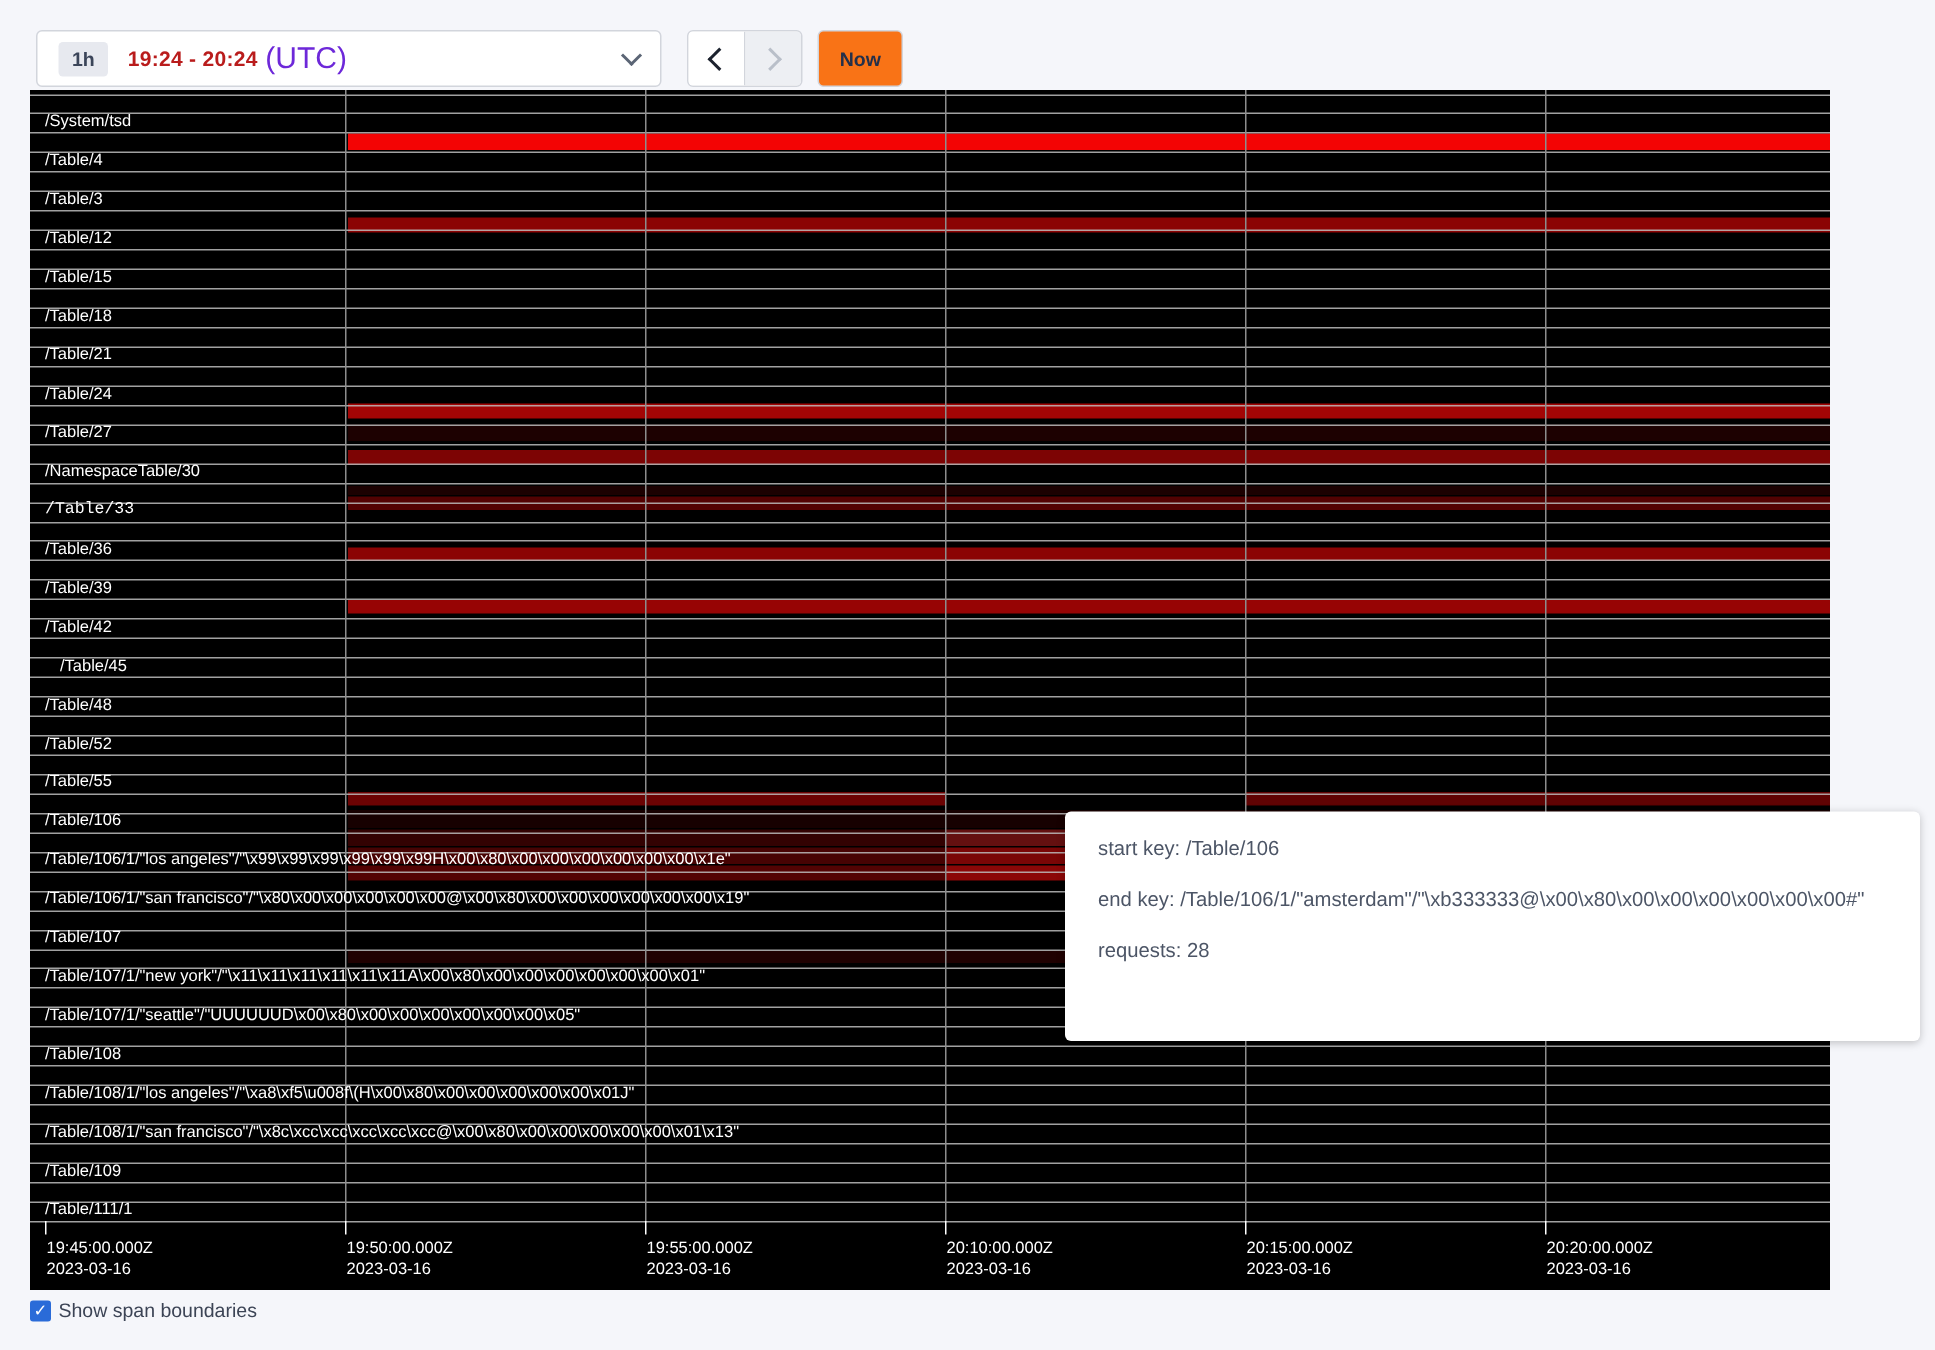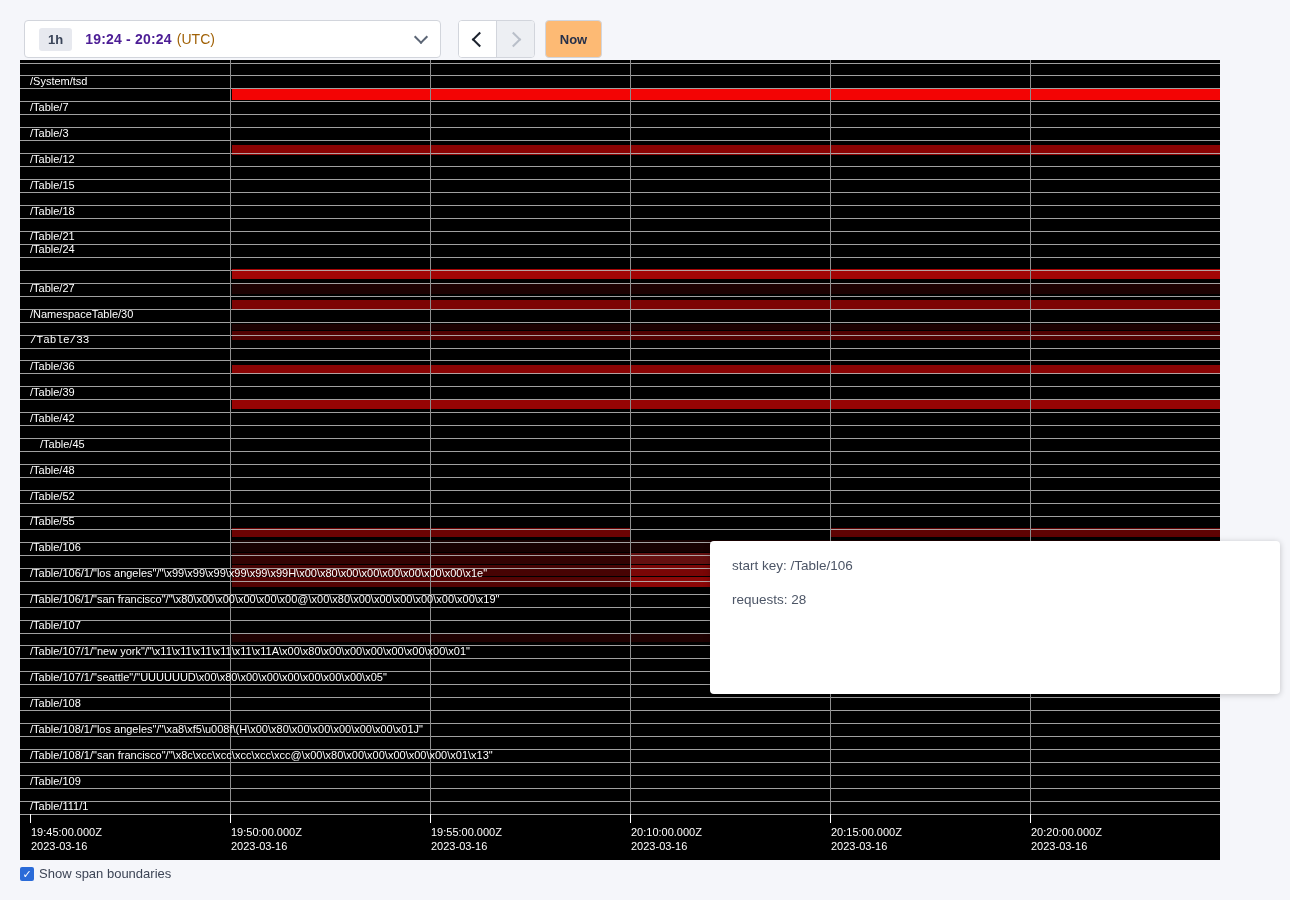--- a/index.html
+++ b/index.html
@@ -8,36 +8,36 @@
     background:#f5f6fa;
     font-family:"Liberation Sans", sans-serif;
   }
   
   .time-selector{
     position:absolute;left:24px;top:20px;width:417px;height:38px;
     background:#fff;border:1px solid #d2d5dc;border-radius:4px;
     display:flex;align-items:center;box-sizing:border-box;padding:12px 14px;cursor:pointer;
   }
   .badge{background:#e7e9ef;border-radius:3px;padding:4px 9px;font-size:13px;font-weight:bold;color:#3b4559;margin-right:13px;}
-  .trange-bold{font-size:14px;font-weight:bold;color:#4c1d95;letter-spacing:.2px;}
-  .trange-tz{font-size:14px;color:#a16207;margin-left:5px;}
+  .trange-bold{font-size:14px;font-weight:bold;color:#b91c1c;letter-spacing:.2px;}
+  .trange-tz{font-size:20px;color:#6d28d9;margin-left:5px;}
   .chev{margin-left:auto;width:8px;height:8px;border:solid #5b6575;border-width:0 2px 2px 0;transform:rotate(45deg);margin-top:-4px;}
   .nav-group{
     position:absolute;left:458px;top:20px;width:77px;height:38px;
     border:1px solid #d2d5dc;border-radius:4px;display:flex;box-sizing:border-box;background:#fff;overflow:hidden;
   }
   .nav-group button{flex:1;border:none;display:flex;align-items:center;justify-content:center;cursor:pointer;padding:0;}
   button.prev{background:#fff;border-right:1px solid #d2d5dc;}
   button.next{background:#edeff3;}
   .arrow{width:9px;height:9px;border-style:solid;display:inline-block;}
   .arrow.left{border-width:0 0 2.5px 2.5px;border-color:#1c222e;transform:rotate(45deg);margin-left:4px;}
   .arrow.right{border-width:2.5px 2.5px 0 0;border-color:#b9bfc9;transform:rotate(45deg);margin-right:4px;}
   .now-btn{
     position:absolute;left:545px;top:20px;width:57px;height:38px;
-    background:#fdba74;border:1px solid #d2d5dc;border-radius:4px;
+    background:#f97316;border:1px solid #d2d5dc;border-radius:4px;
     font-family:"Liberation Sans",sans-serif;font-size:13px;font-weight:bold;color:#25304a;cursor:pointer;
   }
   
   .chart{position:absolute;overflow:hidden;}
   .band,.hline,.vline,.tick,.axlabel,.rowlabel{position:absolute;}
   .band{z-index:1;}
   .hline{z-index:2;opacity:.85;}
   .vline{z-index:3;}
   .tick{z-index:4;}
   .rowlabel{z-index:5;color:#fff;font-size:11px;line-height:11px;white-space:pre;}
@@ -166,27 +166,27 @@
     <div class="axlabel" style="left: 211px; top: 765px;"><div>19:50:00.000Z</div><div>2023-03-16</div></div>
     <div class="tick" style="left: 410px; top: 754px; width: 1px; height: 9px; background: rgb(255, 255, 255);"></div>
     <div class="axlabel" style="left: 411px; top: 765px;"><div>19:55:00.000Z</div><div>2023-03-16</div></div>
     <div class="tick" style="left: 610px; top: 754px; width: 1px; height: 9px; background: rgb(255, 255, 255);"></div>
     <div class="axlabel" style="left: 611px; top: 765px;"><div>20:10:00.000Z</div><div>2023-03-16</div></div>
     <div class="tick" style="left: 810px; top: 754px; width: 1px; height: 9px; background: rgb(255, 255, 255);"></div>
     <div class="axlabel" style="left: 811px; top: 765px;"><div>20:15:00.000Z</div><div>2023-03-16</div></div>
     <div class="tick" style="left: 1010px; top: 754px; width: 1px; height: 9px; background: rgb(255, 255, 255);"></div>
     <div class="axlabel" style="left: 1011px; top: 765px;"><div>20:20:00.000Z</div><div>2023-03-16</div></div>
     <div class="rowlabel" style="left: 10px; top: 16px;">/System/tsd</div>
-    <div class="rowlabel" style="left: 10px; top: 41.91px;">/Table/7</div>
+    <div class="rowlabel" style="left: 10px; top: 41.91px;">/Table/4</div>
     <div class="rowlabel" style="left: 10px; top: 67.82px;">/Table/3</div>
     <div class="rowlabel" style="left: 10px; top: 93.73px;">/Table/12</div>
     <div class="rowlabel" style="left: 10px; top: 119.64px;">/Table/15</div>
     <div class="rowlabel" style="left: 10px; top: 145.55px;">/Table/18</div>
     <div class="rowlabel" style="left: 10px; top: 171.46px;">/Table/21</div>
-    <div class="rowlabel" style="left: 10px; top: 184px;">/Table/24</div>
+    <div class="rowlabel" style="left: 10px; top: 198px;">/Table/24</div>
     <div class="rowlabel" style="left: 10px; top: 223.28px;">/Table/27</div>
     <div class="rowlabel" style="left: 10px; top: 249.19px;">/NamespaceTable/30</div>
     <div class="rowlabel" style="left: 10px; top: 275.1px; font-family: Liberation Mono, monospace;">/Table/33</div>
     <div class="rowlabel" style="left: 10px; top: 301.01px;">/Table/36</div>
     <div class="rowlabel" style="left: 10px; top: 326.92px;">/Table/39</div>
     <div class="rowlabel" style="left: 10px; top: 352.83px;">/Table/42</div>
     <div class="rowlabel" style="left: 20px; top: 378.74px;">/Table/45</div>
     <div class="rowlabel" style="left: 10px; top: 404.65px;">/Table/48</div>
     <div class="rowlabel" style="left: 10px; top: 430.56px;">/Table/52</div>
     <div class="rowlabel" style="left: 10px; top: 456.47px;">/Table/55</div>
@@ -198,20 +198,21 @@
     <div class="rowlabel" style="left: 10px; top: 611.93px;">/Table/107/1/"seattle"/"UUUUUUD\x00\x80\x00\x00\x00\x00\x00\x00\x05"</div>
     <div class="rowlabel" style="left: 10px; top: 637.84px;">/Table/108</div>
     <div class="rowlabel" style="left: 10px; top: 663.75px;">/Table/108/1/"los angeles"/"\xa8\xf5\u008f\(H\x00\x80\x00\x00\x00\x00\x00\x01J"</div>
     <div class="rowlabel" style="left: 10px; top: 689.66px;">/Table/108/1/"san francisco"/"\x8c\xcc\xcc\xcc\xcc\xcc@\x00\x80\x00\x00\x00\x00\x00\x01\x13"</div>
     <div class="rowlabel" style="left: 10px; top: 715.57px;">/Table/109</div>
     <div class="rowlabel" style="left: 10px; top: 741.48px;">/Table/111/1</div>
   </div>
 
 <div class="tooltip">
   <p>start key: /Table/106</p>
+  <p>end key: /Table/106/1/"amsterdam"/"\xb333333@\x00\x80\x00\x00\x00\x00\x00\x00#"</p>
   <p>requests: 28</p>
 </div>
 
 <div class="footer">
   <span class="cb">
     <span>✓</span>
   </span>
   <span>Show span boundaries</span>
 </div>
 

